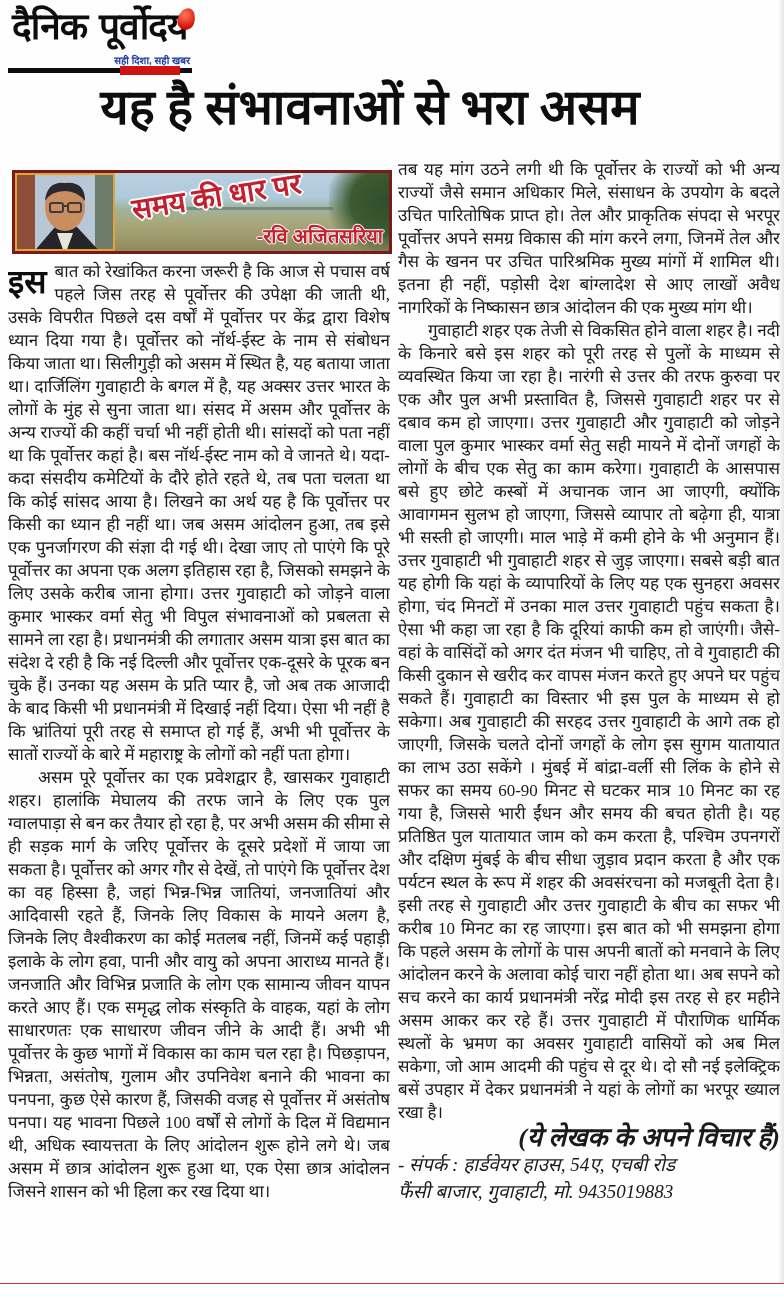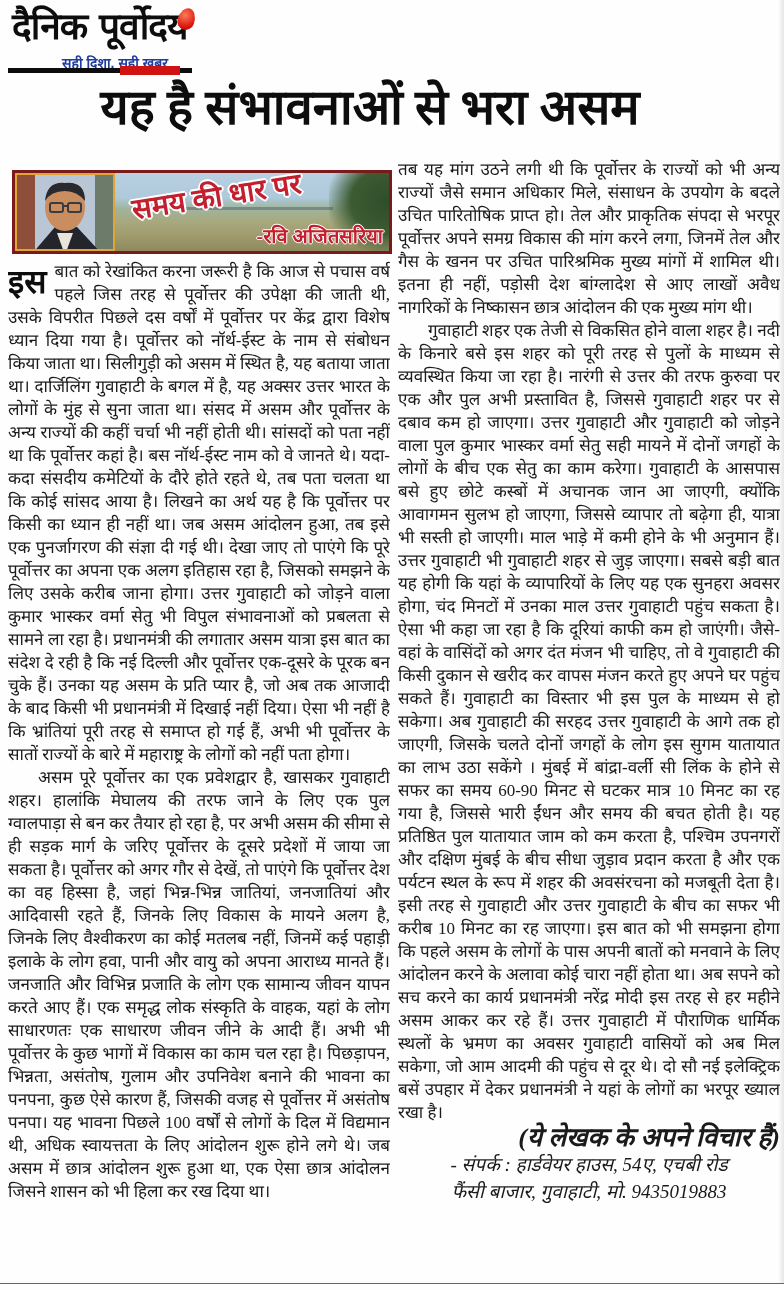--- a/index.html
+++ b/index.html
@@ -16,23 +16,23 @@
     letter-spacing:-1px; white-space:nowrap; line-height:1.15;
   }
   .logo-accent {
     position:absolute; left:178px; top:8px; width:17px; height:22px;
     background:radial-gradient(circle at 35% 35%, #ff7a5a, #d41208 70%, #9c0c05);
     border-radius:50% 50% 50% 50%/60% 60% 40% 40%;
     transform:rotate(18deg);
   }
   .masthead-tagline {
     position:absolute; left:40px; top:53px; width:150px;
-    text-align:center; color:#1f3c9e;
+    text-align:right; color:#1f3c9e;
     font-family:"Liberation Sans", sans-serif;
-    font-size:14px; font-weight:bold;
+    font-size:10px; font-weight:bold;
   }
   .masthead-rule { position:absolute; left:8px; top:68px; width:184px; height:5px; background:#0d0d0d; }
   .masthead-badge { position:absolute; left:120px; top:66px; width:60px; height:9px; background:#cf1313; }
   
   .headline {
     position:absolute; left:0; top:76px; width:740px;
     text-align:center; font-size:49px; font-weight:bold; color:#0d0d0d;
     line-height:1.3; white-space:nowrap;
   }
   
@@ -78,21 +78,21 @@
   .indent { text-indent:30px; }
   .dropcap {
     float:left; font-size:33px; line-height:40px; font-weight:bold;
     padding:2px 8px 0 0; color:#0d0d0d;
   }
   
   .disclaimer {
     text-align:right; font-weight:bold; font-style:italic;
     font-size:26px; line-height:27px; margin-top:2px;
   }
-  .contact-line { text-align:center; font-style:italic; font-size:19px; line-height:27px; }
+  .contact-line { text-align:left; font-style:italic; font-size:19px; line-height:27px; }
   
   .bottom-bar {
     position:absolute; left:0; top:1283px; width:784px; height:9px;
     background:linear-gradient(180deg,#e23535 0%,#c01414 60%,#a31010 100%);
   }
   .scan-edge {
     position:absolute; right:0; top:0; width:6px; height:1298px;
     background:linear-gradient(90deg, rgba(0,0,0,0) 0%, rgba(120,120,120,.18) 100%);
   }
 </style>

